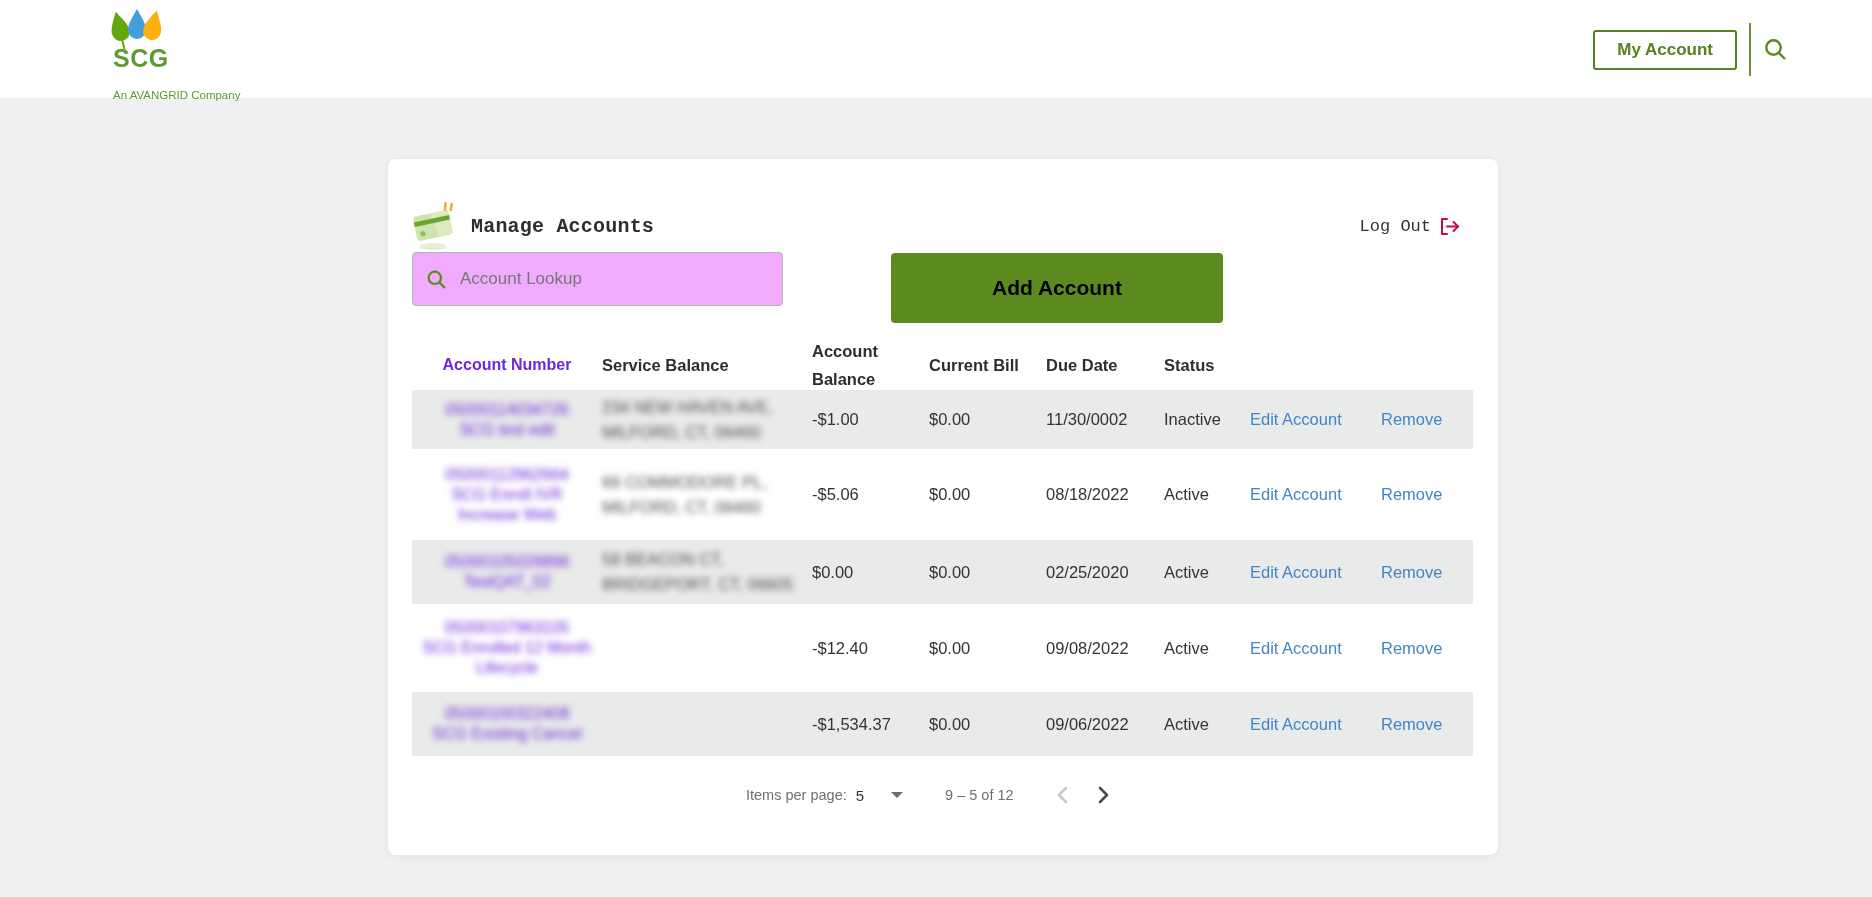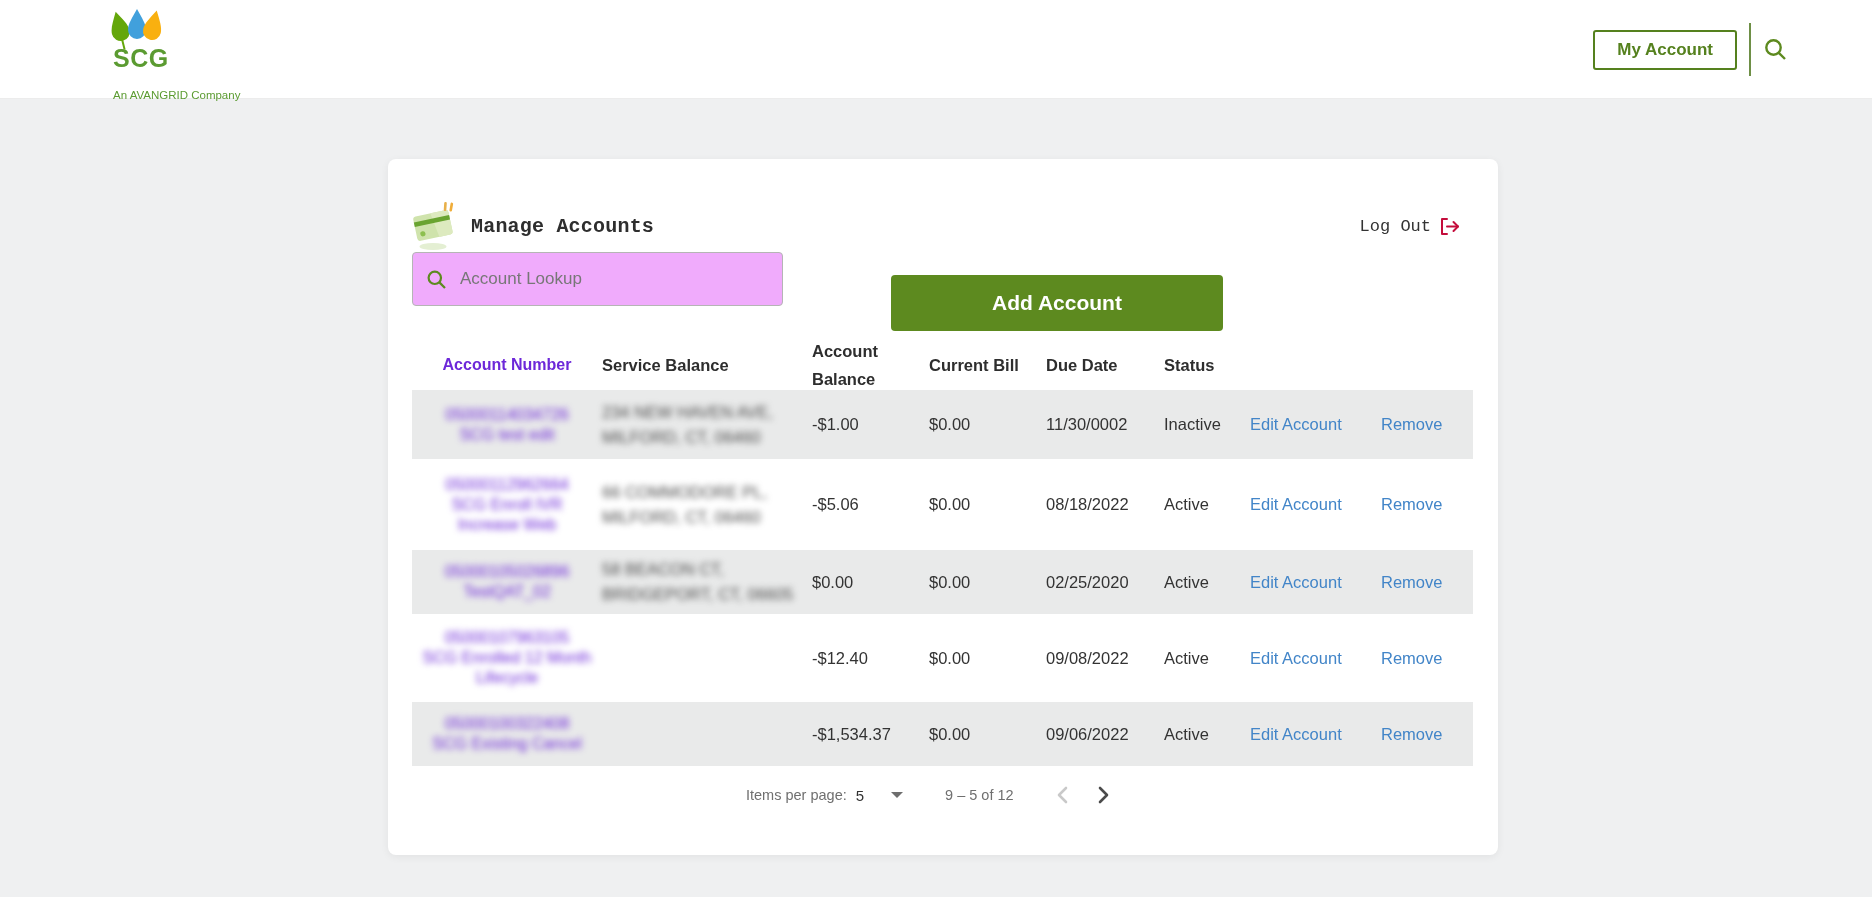--- a/index.html
+++ b/index.html
@@ -49,37 +49,37 @@
   .search-box {
     position:absolute; left:0; top:0; width:371px; height:54px;
     border:1px solid #b5b5b5; border-radius:4px; background:#f0abfc;
     display:flex; align-items:center; padding:0 13px; gap:11px;
   }
   .search-box input {
     border:none; outline:none; flex:1; font-family:inherit; font-size:17px; color:#333; background:transparent;
   }
   .search-box input::placeholder { color:#777; opacity:1; }
   .add-btn {
-    position:absolute; left:479px; top:1px; width:332px; height:56px;
+    position:absolute; left:479px; top:1px; width:332px; height:70px;
     background:#5d8a1f; border:none; border-radius:4px;
-    color:#ffffff; font-family:inherit; font-size:21px; font-weight:600; cursor:pointer;margin-top:22px;
+    color:#000000; font-family:inherit; font-size:21px; font-weight:600; cursor:pointer;
   }
 
   
   .table { position:absolute; top:178px; left:24px; width:1061px; }
   .thead, .trow {
     display:grid;
     grid-template-columns:190px 210px 117px 117px 118px 86px 131px 92px;
     align-items:center;
   }
   .thead { height:53px; font-size:16.5px; font-weight:700; color:#2e2e2e; }
   .thead .c-balance { line-height:28px; padding-right:24px; }
   .trow { font-size:16.5px; color:#333; }
   .row-stripe { background:#e9eaea; }
-  .r1 { height:69px; } .r2 { height:91px; } .r3 { height:64px; } .r4 { height:88px; } .r5 { height:64px; }
+  .r1 { height:59px; } .r2 { height:91px; } .r3 { height:64px; } .r4 { height:88px; } .r5 { height:64px; }
 
   .c-account { text-align:center; color:#6d28d9; font-size:16px; line-height:20px; cursor:pointer; padding:0 6px; }
   .c-account span { display:block; }
   .c-address { color:#4c4c4c; font-size:16.5px; line-height:25px; padding-right:14px; }
   .redacted { filter:blur(3px); }
   .c-link { color:#4285c8; cursor:pointer; white-space:nowrap; }
 
   
   .paginator {
     position:absolute; top:616px; left:358px; height:40px;

